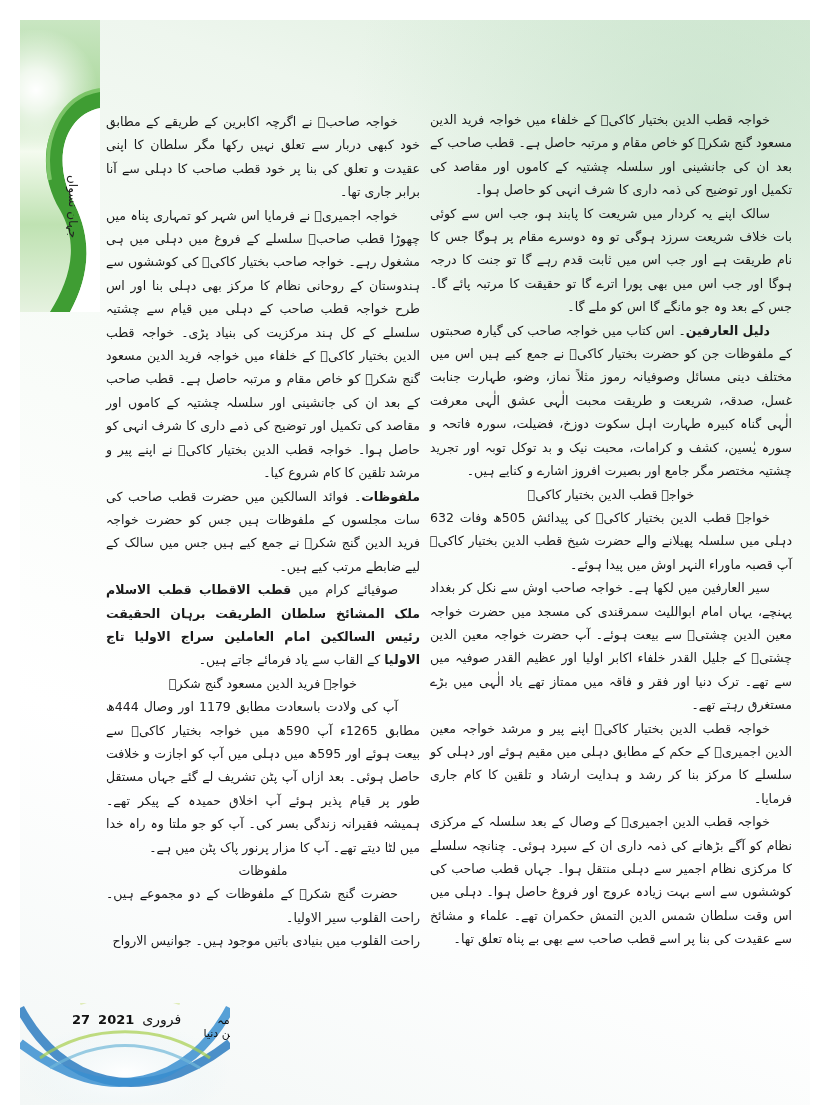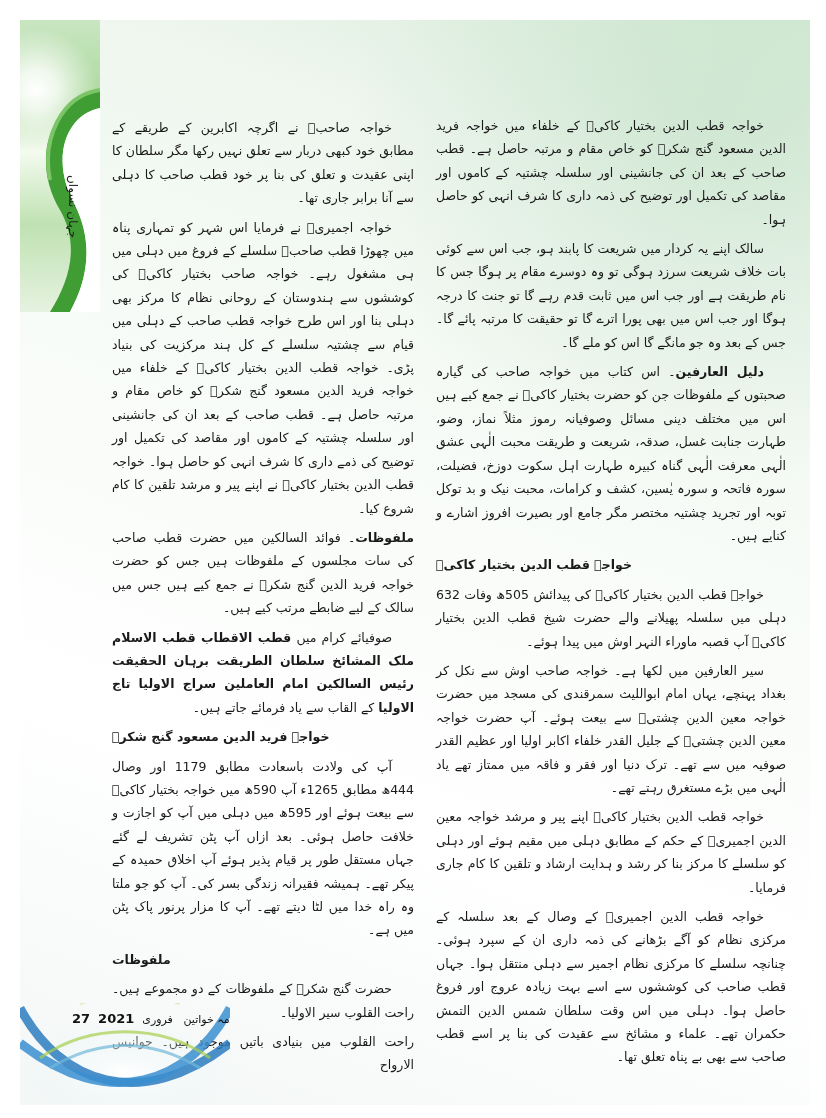--- a/index.html
+++ b/index.html
@@ -30,36 +30,36 @@
     transform: rotate(90deg); transform-origin: left top;
     font-size: 12px; color: #222; white-space: nowrap; direction: rtl;
     font-family: "DejaVu Sans", sans-serif;
   }
   .col {
     position: absolute; direction: rtl; text-align: justify;
     font-family: "DejaVu Sans", sans-serif; font-size: 12.5px; line-height: 23.4px; color: #1a1a1a;
   }
   .col-right { left: 430px; top: 108px; width: 362px; }
   .col-left { left: 106px; top: 110px; width: 314px; }
-  .col p { margin: 6px; text-indent: 22px; }
+  .col p { margin: 0; text-indent: 22px; }
   .col p.noindent { text-indent: 0; }
-  .col .heading { font-weight: bold; text-align: left; text-indent: 0; }
+  .col .heading { font-weight: normal; text-align: center; text-indent: 0; }
   .col .bold { font-weight: bold; }
   .footer {
     position: absolute; left: 20px; top: 1003px; width: 210px; height: 100px; overflow: hidden;
   }
   .footer svg { position: absolute; left: 0; top: 0; }
   .footer-info {
     position: absolute; left: 52px; top: 8px; width: 180px;
     display: flex; align-items: baseline; gap: 8px; direction: ltr;
     font-size: 12px; color: #111;
   }
   .footer-info .num { font-weight: bold; font-size: 13px; }
   .footer-info .mag { direction: rtl; font-size: 11px; }
-  .footer-info .month { direction: rtl; font-size: 11px; }
+  .footer-info .month { direction: rtl; font-size: 14px; }
 </style>
 </head>
 <body>
 
 <div class="page"></div>
 
 <div class="side-strip">
   <div class="rays"></div>
   <svg width="80" height="292" viewBox="0 0 80 292">
     <path d="M80 70 C 30 80, 10 140, 40 190 C 60 225, 50 260, 30 292 L 50 292 C 70 255, 72 220, 55 185 C 30 140, 45 95, 80 88 Z" fill="#3f9d33"></path>

